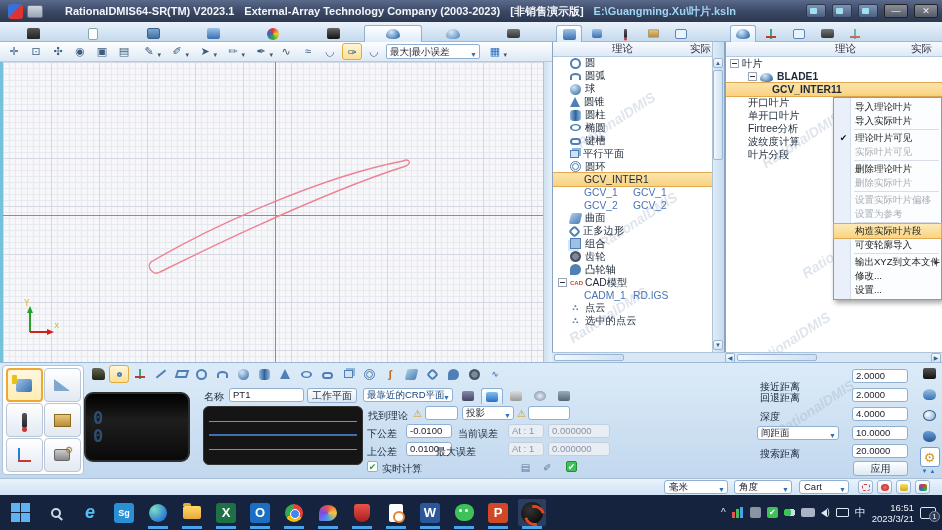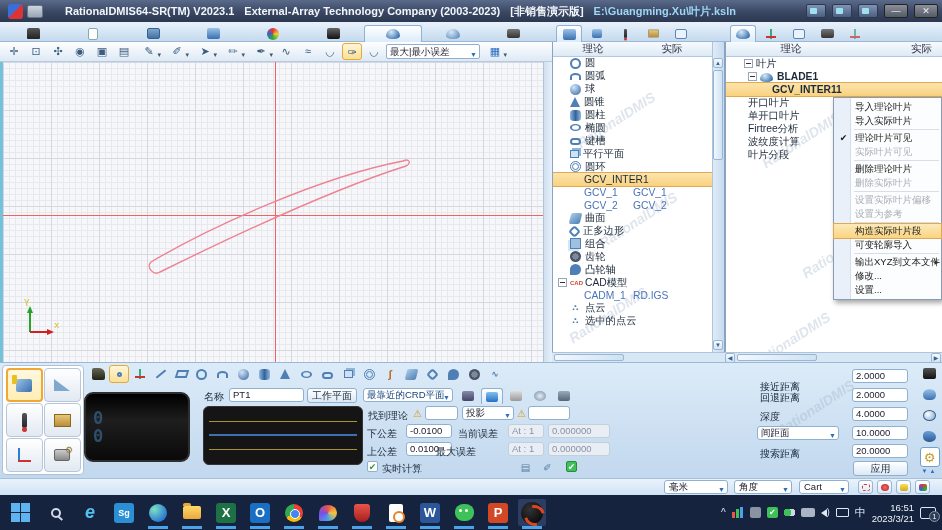--- a/index.html
+++ b/index.html
@@ -52,28 +52,28 @@
 
 .tpanel{background:#fff;overflow:hidden}
 #featpanel{left:552px;top:42px;width:160px;height:320px;border-left:1px solid #8aa4c0}
 #featvscroll{left:712px;top:42px;width:12px;height:310px;background:linear-gradient(90deg,#dfecf8,#c6dbee);border-left:1px solid #aec4da}
 #feathscroll{left:552px;top:352px;width:172px;height:10px;background:#d8e7f5;border-top:1px solid #aec4da}
 #bladepanel{left:724px;top:42px;width:218px;height:310px;border-left:2px solid #8aa4c0}
 #bladehscroll{left:724px;top:352px;width:218px;height:10px;background:#d8e7f5;border-top:1px solid #aec4da}
 .sbtn{position:absolute;width:10px;height:10px;background:linear-gradient(#f6fafe,#d4e5f4);border:1px solid #9ab6d4;color:#35618e;font-size:6px;text-align:center;line-height:9px;border-radius:2px}
 .sthumb{position:absolute;background:linear-gradient(90deg,#f2f8fd,#cfe2f2);border:1px solid #9ab6d4;border-radius:2px}
 .thead{height:15px;background:linear-gradient(#f8fbfe,#dce9f5);border-bottom:1px solid #b5c8dd;display:flex;font-size:10.5px;color:#334}
-.thcell{text-align:center}
+.thcell{text-align:right}
 .trow{height:12.9px;display:flex;align-items:center;position:relative;font-size:10.3px;white-space:nowrap}
 .tlabel{color:#1c2a3a}
 .blue .tlabel{color:#4a74b8}
 .tactual{position:absolute;left:80px;color:#4a74b8}
 .trow.sel{background:linear-gradient(#fce4ae,#f9d27e);outline:1px solid #e2a94f}
 .i0{padding-left:5px}.i1{padding-left:17px}.i2{padding-left:31px}
-.bi0{padding-left:18px}.bi1{padding-left:22px}.bi2{padding-left:46px}
+.bi0{padding-left:4px}.bi1{padding-left:22px}.bi2{padding-left:46px}
 .exp{width:9px;height:9px;margin-right:3px;flex:none;position:relative}
 .exp.minus{border:1px solid #98a6b8;background:#fff}
 .exp.minus::before{content:"";position:absolute;left:1px;right:1px;top:3px;height:1px;background:#334}
 .tico{width:11px;height:11px;display:inline-block;margin-right:4px;flex:none;position:relative;font-size:9px;line-height:11px;text-align:center}
 .tc-circle{border:2px solid #4f7fb5;border-radius:50%}
 .tc-arc{border:2px solid #4f7fb5;border-radius:50% 50% 0 0;border-bottom:none;height:7px}
 .tc-sphere{background:radial-gradient(circle at 35% 30%,#cfe6fa,#35639c);border-radius:50%}
 .tc-cyl{background:linear-gradient(90deg,#8fb8de,#35639c,#8fb8de);border-radius:4px/3px}
 .tc-cone{width:0;height:0;border-left:5px solid transparent;border-right:5px solid transparent;border-bottom:10px solid #4f7fb5}
 .tc-ell{border:2px solid #4f7fb5;border-radius:50%;transform:scaleY(.62)}

